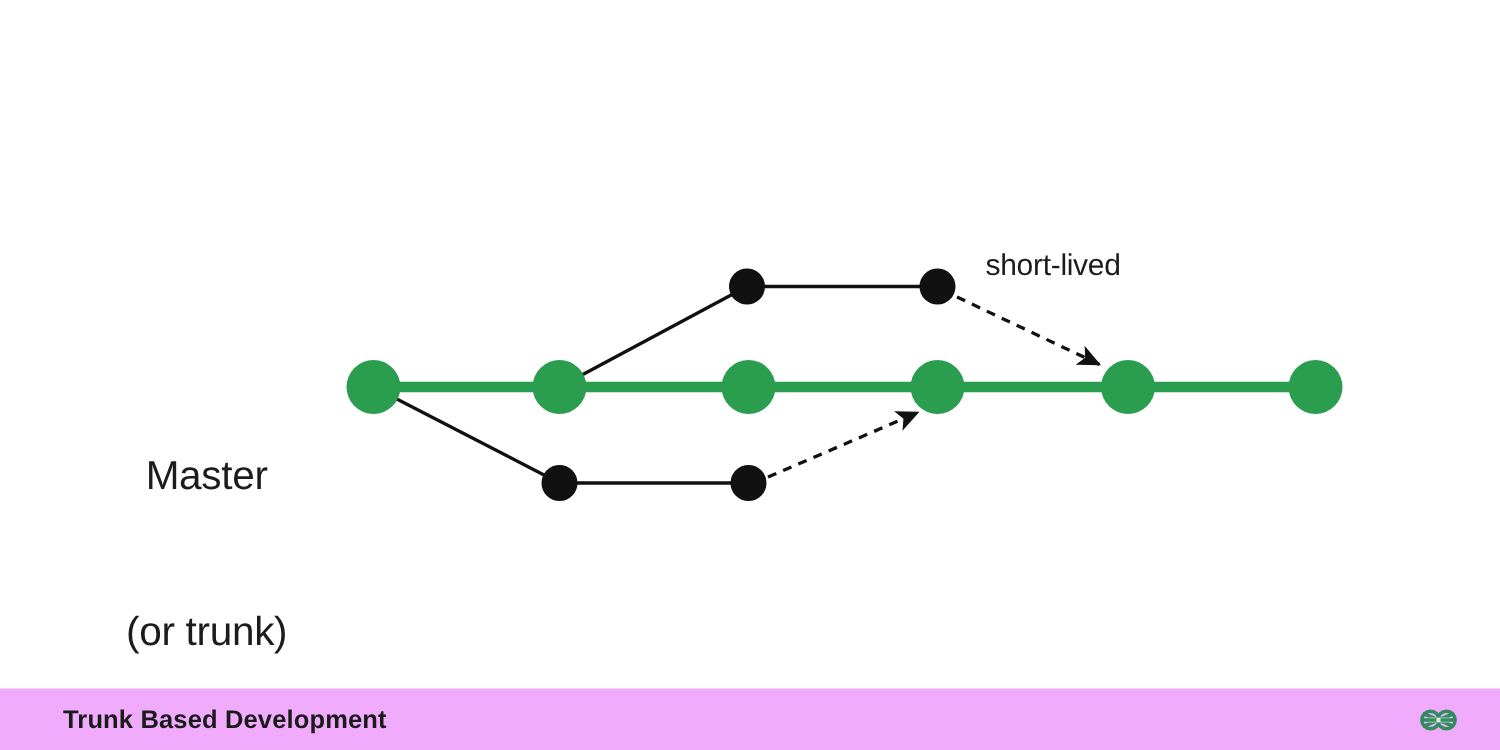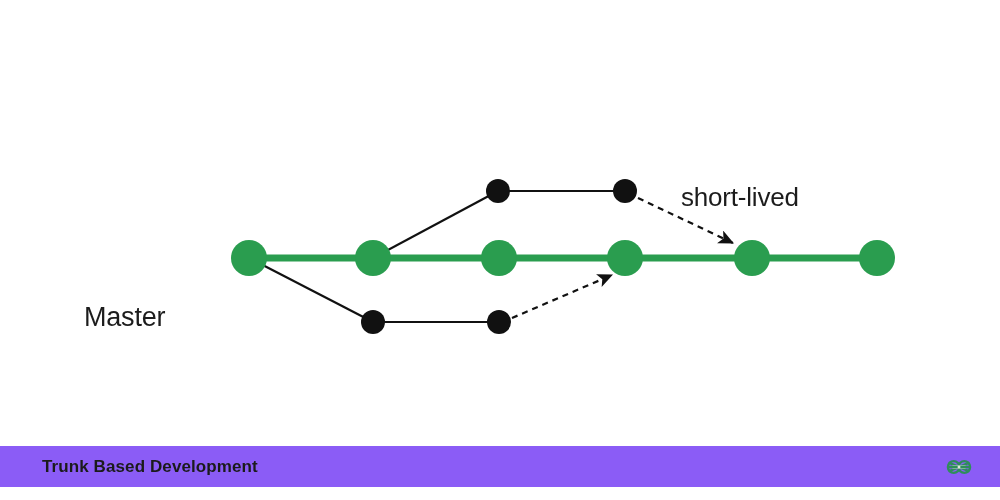--- a/index.html
+++ b/index.html
@@ -45,34 +45,33 @@
     left: 84px;
     top: 231px;
     font-size: 27px;
     letter-spacing: -0.2px;
   }
   #master-label .line { display: block; text-align: center; }
 
   #branches-label {
     left: 657px;
     top: 114px;
-    font-size: 26px;
+    font-size: 20px;
     letter-spacing: -0.2px;
-    margin-left: 24px;
   }
   #branches-label .line { display: block; }
 
   
   #footer {
     position: absolute;
     left: 0;
-    top: 446px;
+    top: 459px;
     width: 1000px;
     height: 41px;
-    background: #8b5cf6;
+    background: #f0abfc;
     display: flex;
     align-items: center;
     justify-content: space-between;
     box-sizing: border-box;
     padding: 0 26px 0 42px;
   }
   #footer-title {
     font-size: 17px;
     font-weight: bold;
     color: #1b1b1b;
@@ -119,20 +118,21 @@
     <circle cx="249" cy="258" r="18" fill="#2a9d4f"></circle>
     <circle cx="373" cy="258" r="18" fill="#2a9d4f"></circle>
     <circle cx="499" cy="258" r="18" fill="#2a9d4f"></circle>
     <circle cx="625" cy="258" r="18" fill="#2a9d4f"></circle>
     <circle cx="752" cy="258" r="18" fill="#2a9d4f"></circle>
     <circle cx="877" cy="258" r="18" fill="#2a9d4f"></circle>
   </svg>
 
   <div class="label" id="master-label">
     <span class="line">Master</span>
+    <span class="line">(or trunk)</span>
   </div>
 
   <div class="label" id="branches-label">
     <span class="line">short-lived</span>
   </div>
 
   <div id="footer">
     <span id="footer-title">Trunk Based Development</span>
     <svg id="gfg-logo" viewBox="0 0 34 24">
       <g fill="none" stroke="#2f8d5b" stroke-width="2.6">

